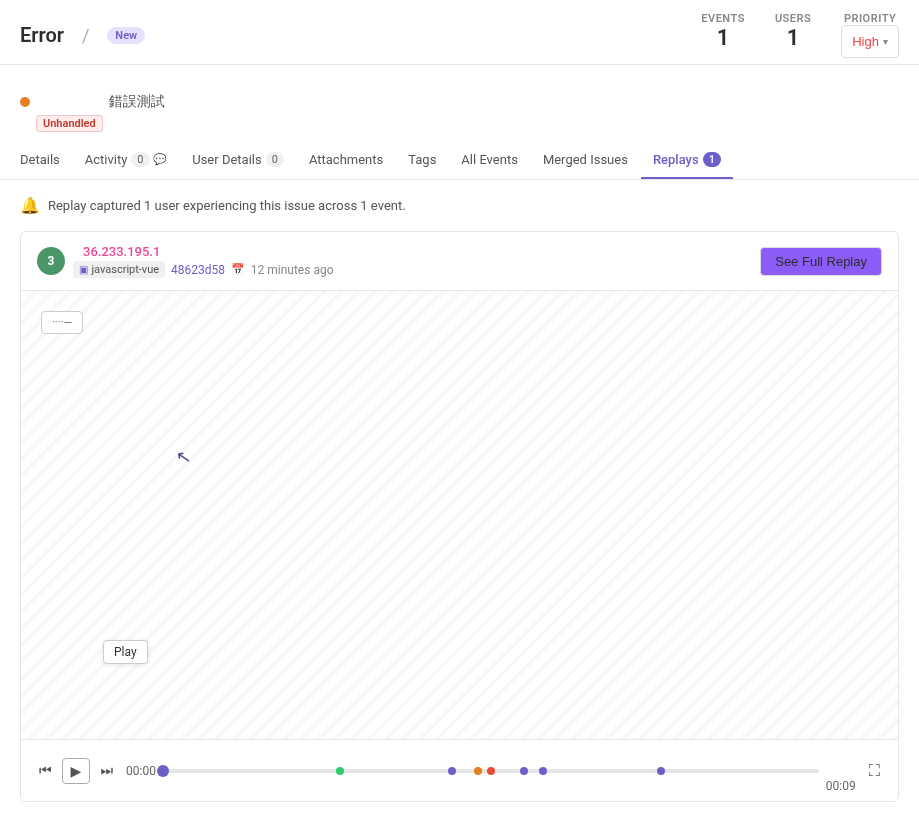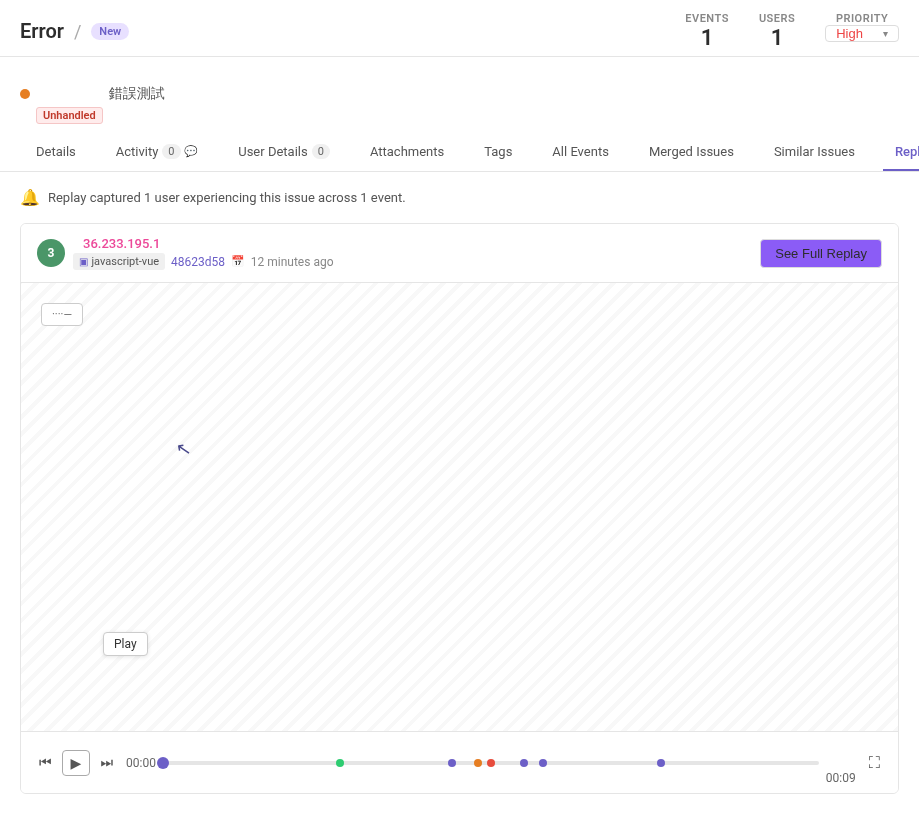--- a/index.html
+++ b/index.html
@@ -8,21 +8,21 @@
     .header-bar {
       display: flex;
       align-items: center;
       justify-content: space-between;
       padding: 12px 20px 6px 20px;
       border-bottom: 1px solid #e5e5e5;
     }
     .title-row {
       display: flex;
       align-items: center;
-      gap: 8px;
+      gap: 16px;
       text-align: center;
     }
     .error-title {
       font-size: 20px;
       font-weight: 600;
       color: #2d2d2d;
     }
     .slash { color: #aaa; font-size: 18px; margin: 0 2px; }
     .badge-new {
       background: #e8e0ff;
@@ -49,25 +49,25 @@
       text-transform: uppercase;
     }
     .stat-value {
       font-size: 22px;
       font-weight: 600;
       color: #2d2d2d;
     }
     .priority-badge {
       display: flex;
       align-items: center;
-      gap: 20px;
+      gap: 4px;
       background: #fff;
       border: 1px solid #ddd;
       border-radius: 4px;
-      padding: 0 10px;
+      padding: 8px 10px;
       font-size: 13px;
       font-weight: 500;
       cursor: pointer;
       color: #e44;
     }
     .priority-badge .chevron { font-size: 10px; color: #888; }
 
     .subtitle-row {
       display: flex;
       align-items: center;
@@ -87,22 +87,22 @@
     }
     .issue-title-text {
       color: #555;
       font-size: 14px;
     }
 
     .tabs-row {
       display: flex;
       align-items: center;
       border-bottom: 1px solid #e5e5e5;
-      padding: 0 24px;
-      gap: 16px;
+      padding: 0 8px;
+      gap: 1px;
     }
     .tab-item {
       padding: 10px 12px;
       font-size: 13px;
       color: #555;
       cursor: pointer;
       border-bottom: 2px solid transparent;
       white-space: nowrap;
       display: flex;
       align-items: center;
@@ -385,23 +385,20 @@
     <span>Attachments</span>
   </a>
   <a class="tab-item">
     <span>Tags</span>
   </a>
   <a class="tab-item">
     <span>All Events</span>
   </a>
   <a class="tab-item">
     <span>Merged Issues</span>
-  </a>
-  <a class="tab-item">
-    <span>Similar Issues</span>
   </a>
   <a class="tab-item active">
     <span>Replays</span>
     <span class="tab-count active-count">1</span>
   </a>
 </div>
 
 <div class="content-area">
 
   <div class="replay-notice">

